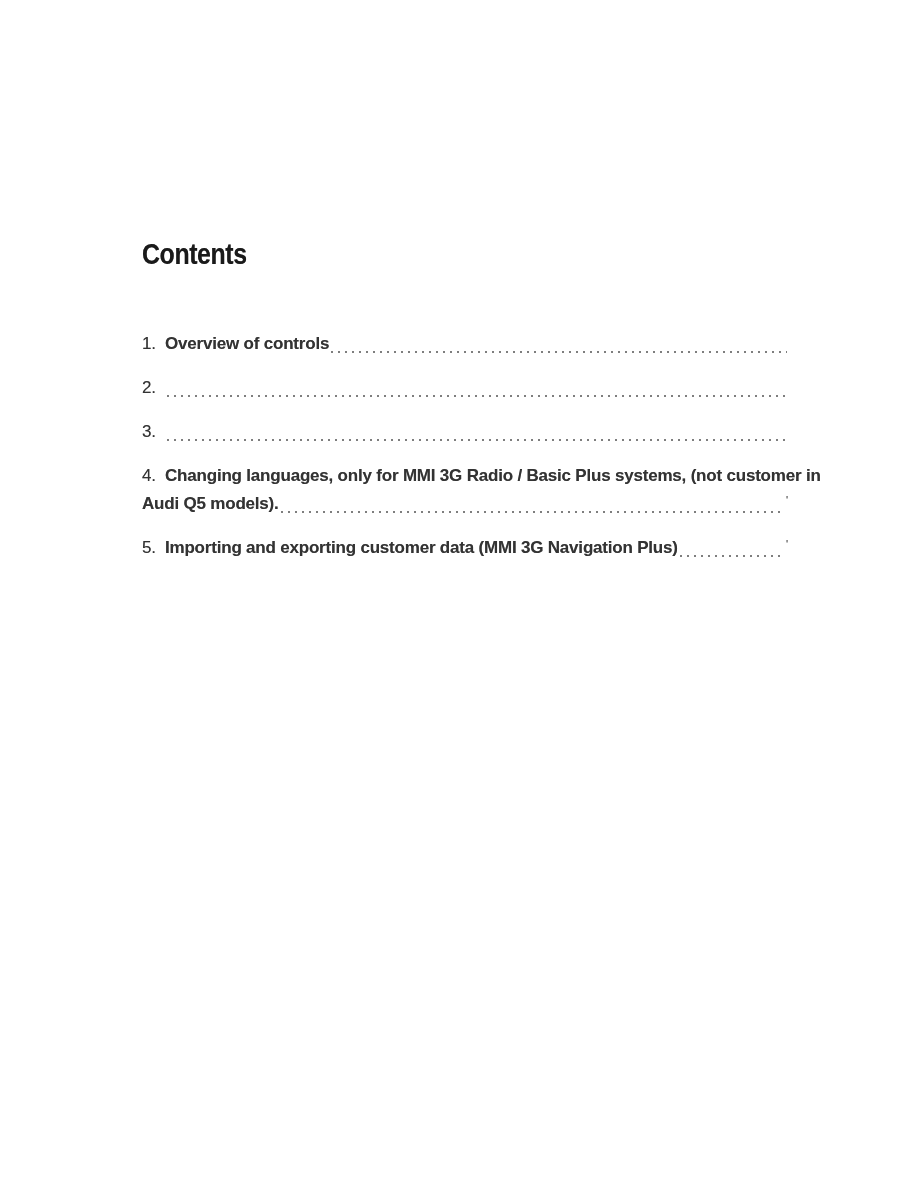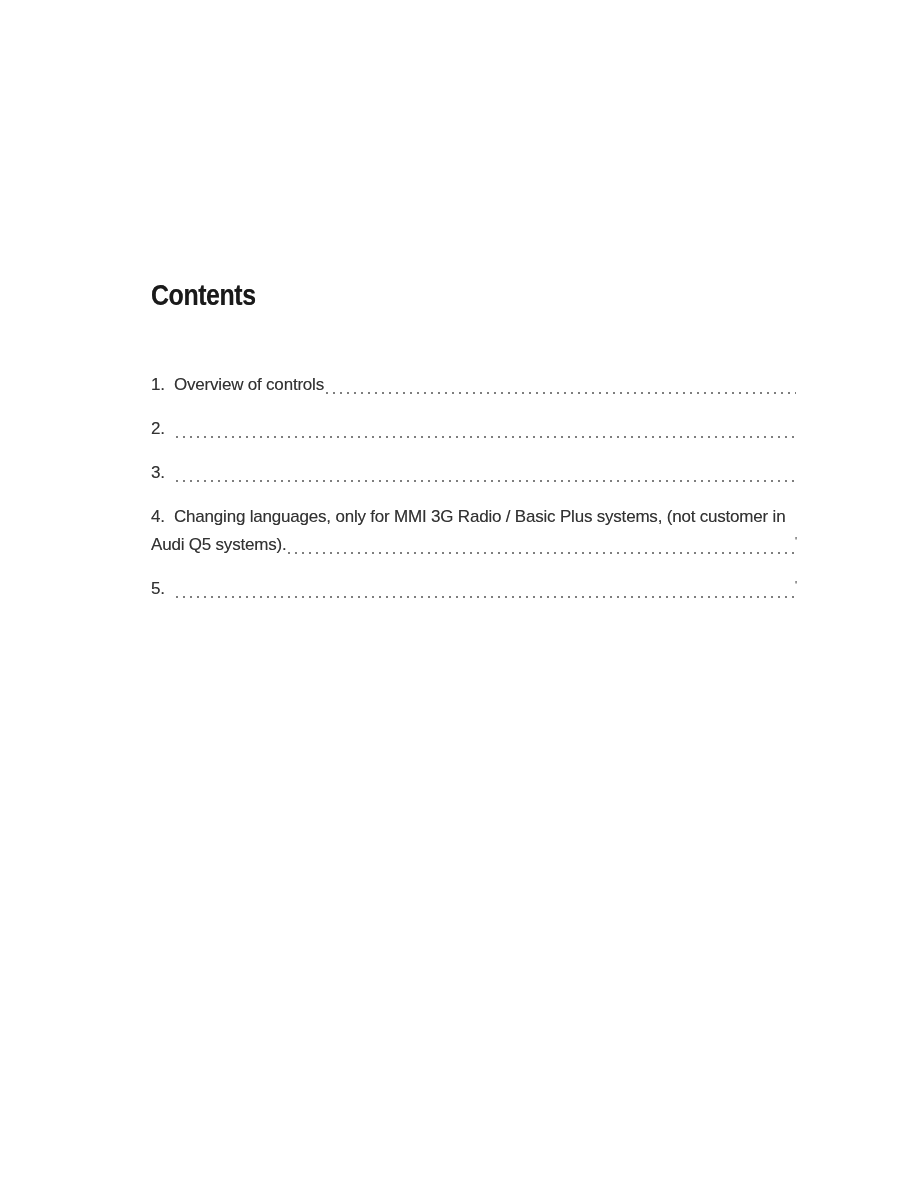--- a/index.html
+++ b/index.html
@@ -14,24 +14,23 @@
     font-family: "Liberation Sans", sans-serif;
     overflow: hidden;
   }
   .page {
     position: absolute;
     inset: 0;
     background: #ffffff;
   }
   .content {
     position: absolute;
-    left: 151px;
+    left: 142px;
     top: 239px;
     width: 646px;
-    margin-top: 41px;
   }
   .doc-heading {
     margin: 0;
     font-size: 29px;
     line-height: 30px;
     font-weight: bold;
     color: #1a1a1a;
     letter-spacing: -0.5px;
     transform: scaleX(0.86);
     transform-origin: 0 0;
@@ -51,20 +50,21 @@
   .row {
     display: flex;
   }
   .num {
     flex: none;
     width: 23px;
   }
   .entry-text {
     flex: none;
     white-space: nowrap;
+    font-weight: bold;
   }
   .leader {
     flex: 1 1 auto;
     align-self: flex-end;
     height: 2.5px;
     margin: 0 1px 5px 2px;
     background-image: repeating-linear-gradient(90deg,
       #7e7e7e 0, #7e7e7e 2.3px,
       transparent 2.3px, transparent 7px);
   }
@@ -111,29 +111,30 @@
           <span class="trailing"></span>
         </div>
       </div>
 
       <div class="toc-item">
         <div class="row">
           <span class="num">4.</span>
           <span class="entry-text">Changing languages, only for MMI 3G Radio / Basic Plus systems, (not customer in</span>
         </div>
         <div class="row">
-          <span class="entry-text">Audi Q5 systems).</span>
+          <span class="entry-text">Audi Q5 models).</span>
           <span class="leader"></span>
           <span class="trailing">'</span>
         </div>
       </div>
 
       <div class="toc-item">
         <div class="row">
           <span class="num">5.</span>
+          <span class="entry-text">Importing and exporting customer data (MMI 3G Navigation Plus)</span>
           <span class="leader"></span>
           <span class="trailing">'</span>
         </div>
       </div>
 
     </div>
   </div>
 </div>
 
 </body></html>

